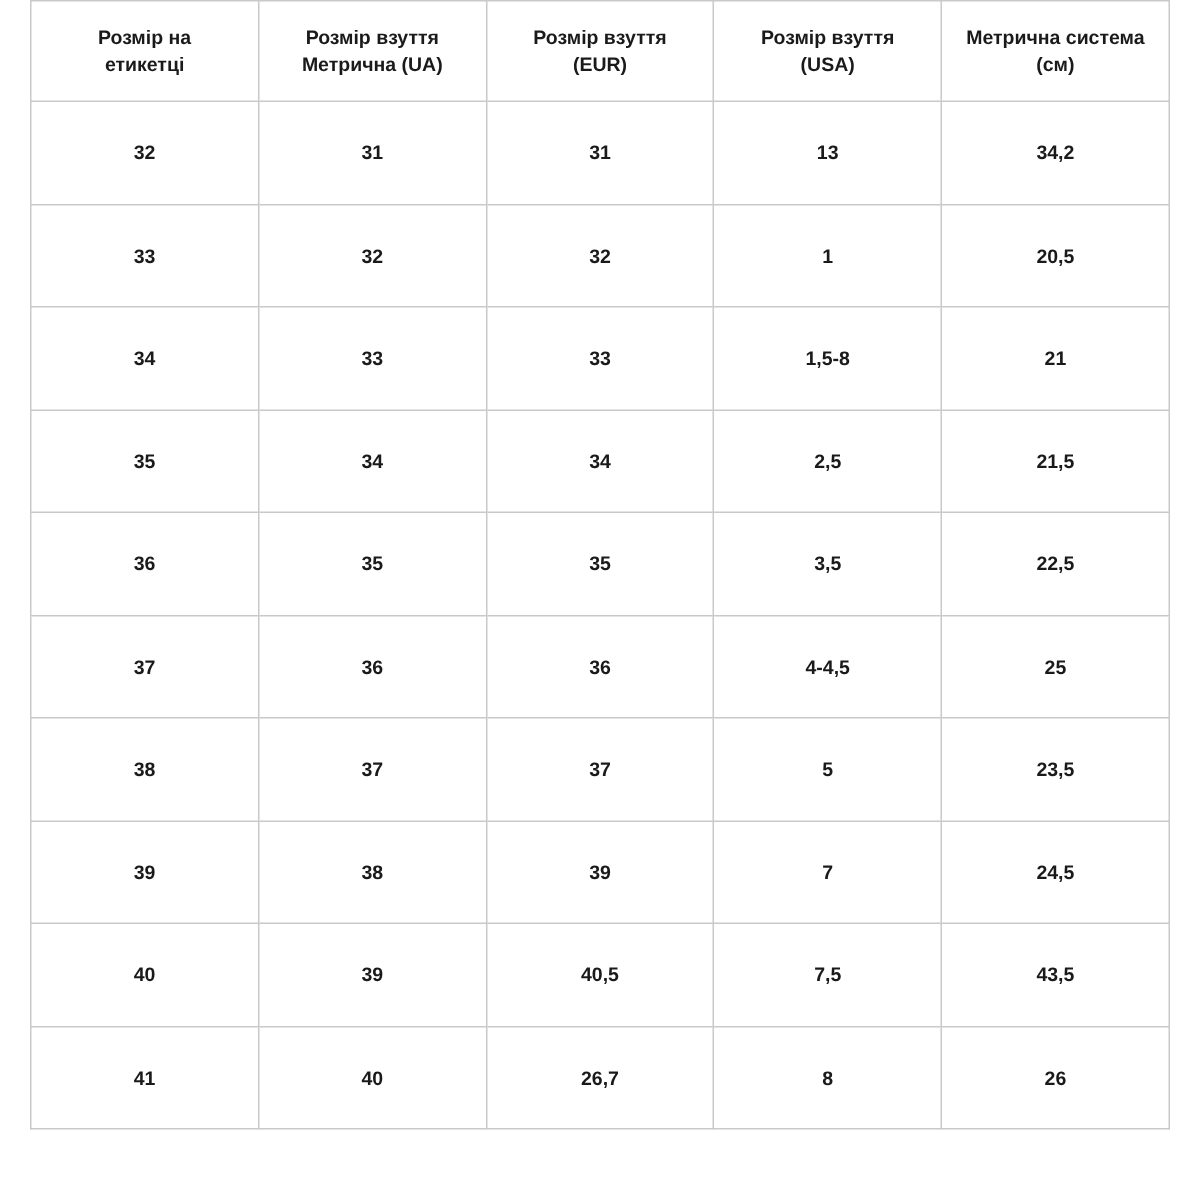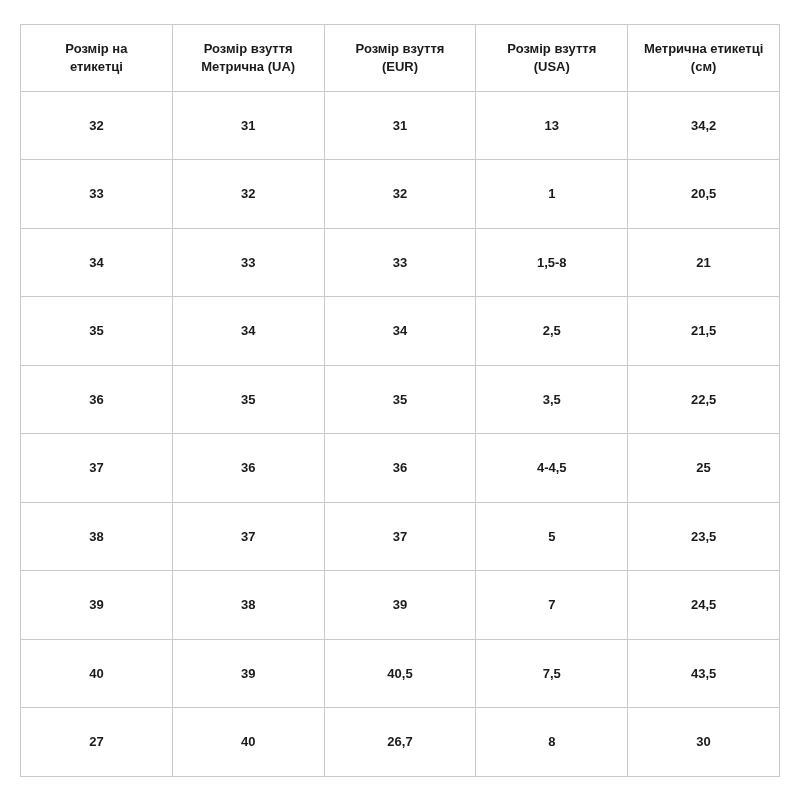--- a/index.html
+++ b/index.html
@@ -15,21 +15,21 @@
     position: relative;
     overflow: hidden;
   }
   .sheet {
     position: absolute;
     left: 0;
     top: 0;
     width: 800px;
     height: 800px;
     display: flex;
-    align-items: center;
+    align-items: flex-start;
     justify-content: center;
   }
   table.size-table {
     border-collapse: collapse;
     width: 760px;
     margin-top: 0px;
     table-layout: fixed;
   }
   table.size-table th,
   table.size-table td {
@@ -74,21 +74,21 @@
         </th>
         <th>
           <span class="hdr-line">Розмір взуття</span>
           <span class="hdr-line">(EUR)</span>
         </th>
         <th>
           <span class="hdr-line">Розмір взуття</span>
           <span class="hdr-line">(USA)</span>
         </th>
         <th>
-          <span class="hdr-line">Метрична етикетці</span>
+          <span class="hdr-line">Метрична система</span>
           <span class="hdr-line">(см)</span>
         </th>
       </tr>
     </thead>
     <tbody>
       <tr>
         <td class="label-col">32</td>
         <td>31</td>
         <td>31</td>
         <td>13</td>
@@ -144,21 +144,21 @@
         <td>24,5</td>
       </tr>
       <tr>
         <td class="label-col">40</td>
         <td>39</td>
         <td>40,5</td>
         <td>7,5</td>
         <td>43,5</td>
       </tr>
       <tr>
-        <td class="label-col">27</td>
+        <td class="label-col">41</td>
         <td>40</td>
         <td>26,7</td>
         <td>8</td>
-        <td>30</td>
+        <td>26</td>
       </tr>
     </tbody>
   </table>
 </div>
 
 </body></html>

